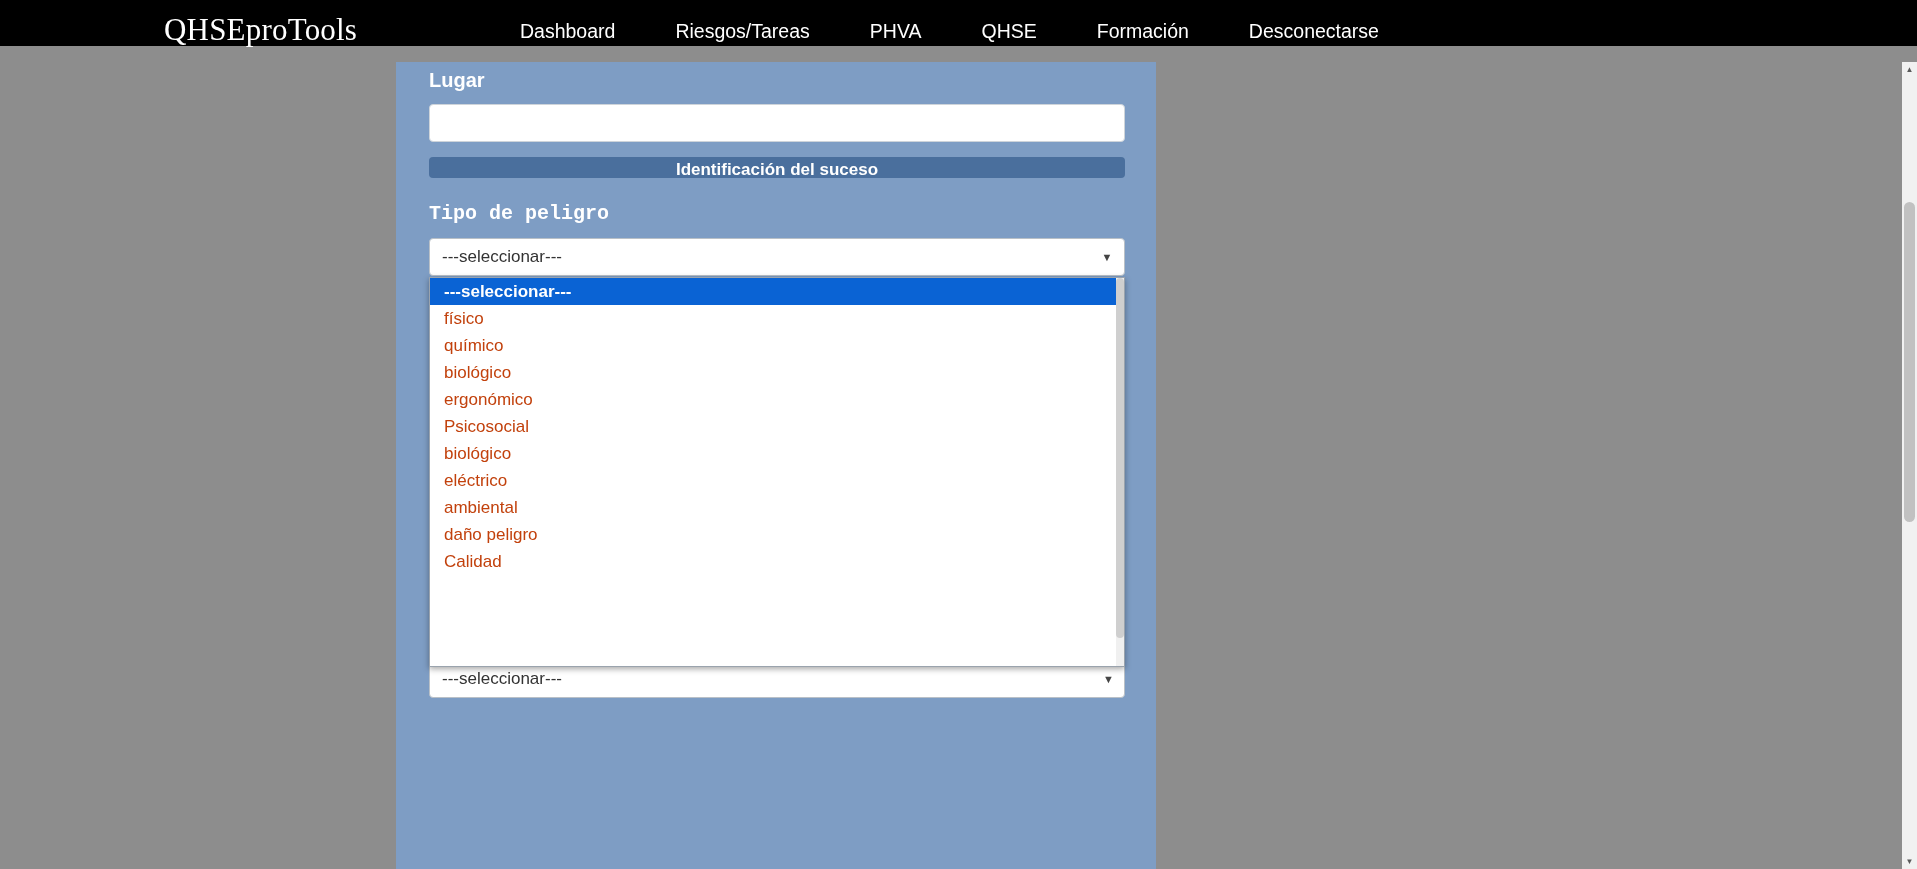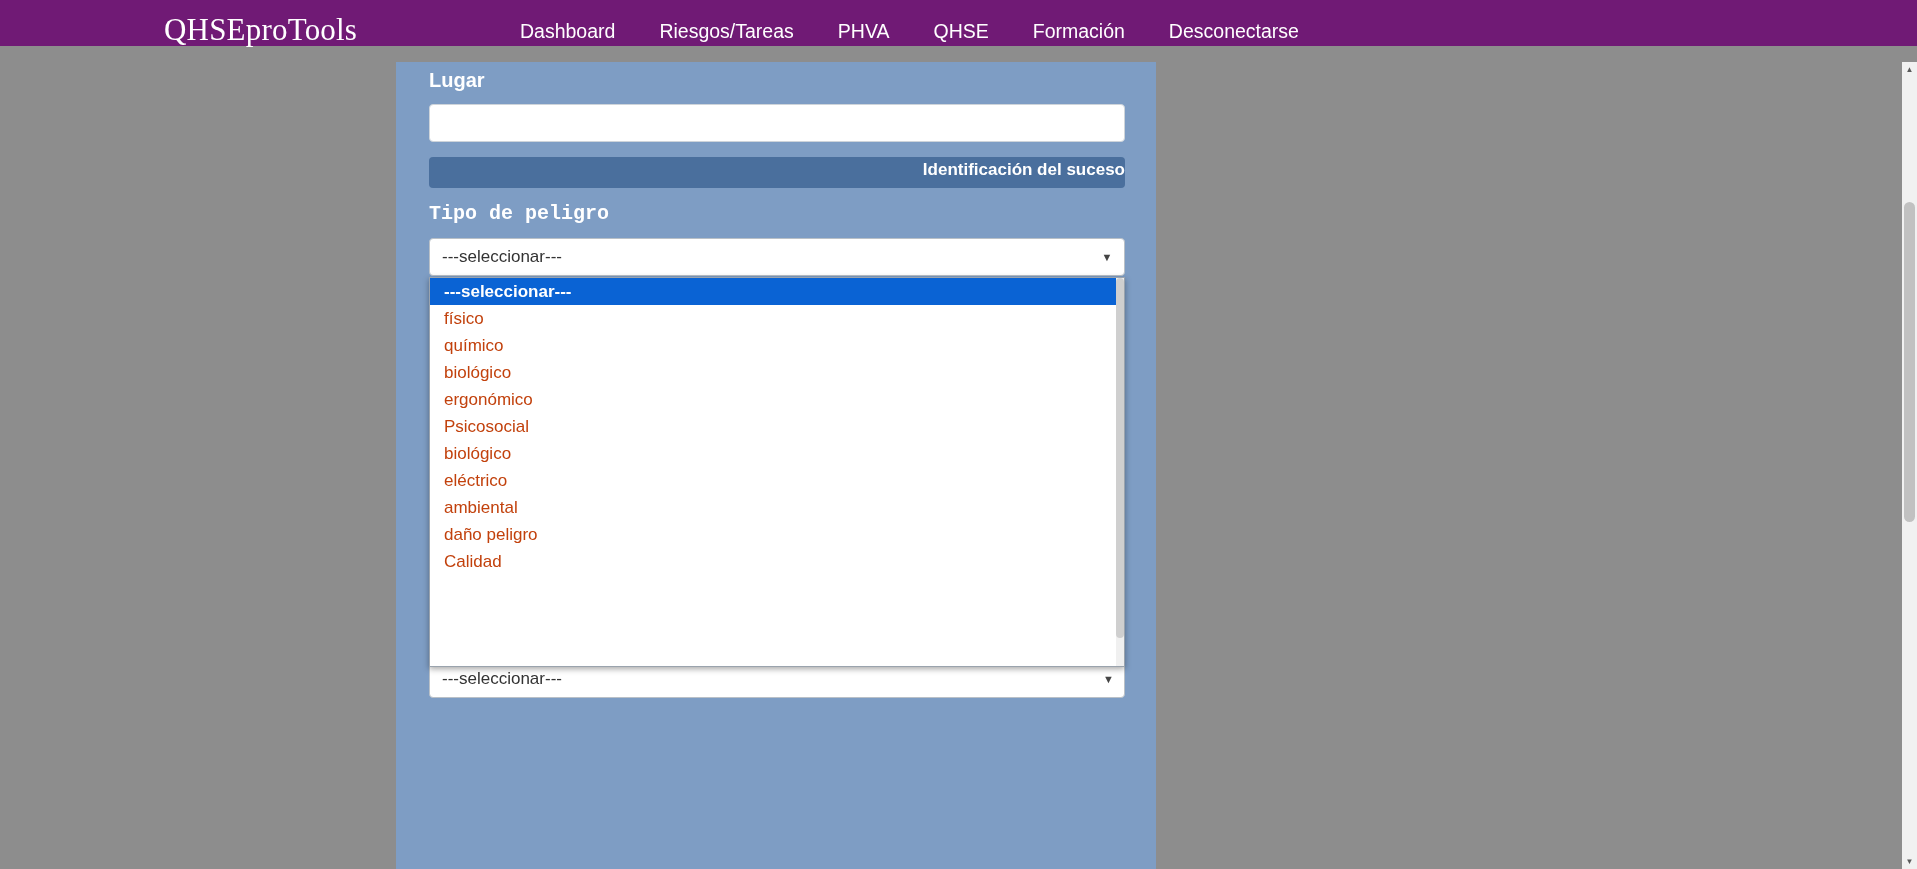--- a/index.html
+++ b/index.html
@@ -19,21 +19,21 @@
     background: #8d8d8d;
   }
 
   
   .navbar {
     position: absolute;
     top: 0;
     left: 0;
     width: 1917px;
     height: 46px;
-    background: #701a75;
+    background: #000000;
     display: flex;
     align-items: center;
     box-sizing: border-box;
   }
 
   .brand {
     position: absolute;
     left: 164px;
     top: 12px;
     color: #ffffff;
@@ -43,21 +43,21 @@
     white-space: nowrap;
   }
 
   .nav-links {
     position: absolute;
     left: 498px;
     top: 0;
     height: 62px;
     display: flex;
     align-items: center;
-    gap: 0px;
+    gap: 16px;
   }
   .nav-link {
     color: #ffffff;
     font-size: 19.5px;
     padding: 0 22px;
     line-height: 62px;
     white-space: nowrap;
     cursor: pointer;
     text-decoration: none;
   }
@@ -103,27 +103,27 @@
     padding: 6px 12px;
     color: #333;
     outline: none;
   }
 
   .section-bar {
     position: absolute;
     left: 33px;
     top: 95px;
     width: 696px;
-    height: 31px;
+    height: 21px;
     background: #4a6f9d;
     border-radius: 4px;
     color: #ffffff;
     font-size: 17px;
     font-weight: bold;
-    text-align: right;
+    text-align: center;
     line-height: 26px;
     box-sizing: border-box;
   }
 
   .label-tipo {
     position: absolute;
     left: 33px;
     top: 140px;
     font-family: Liberation Mono, monospace;
   }

